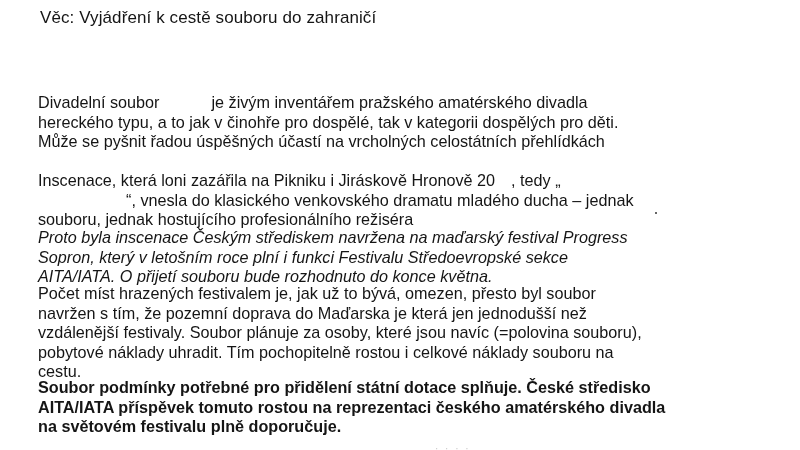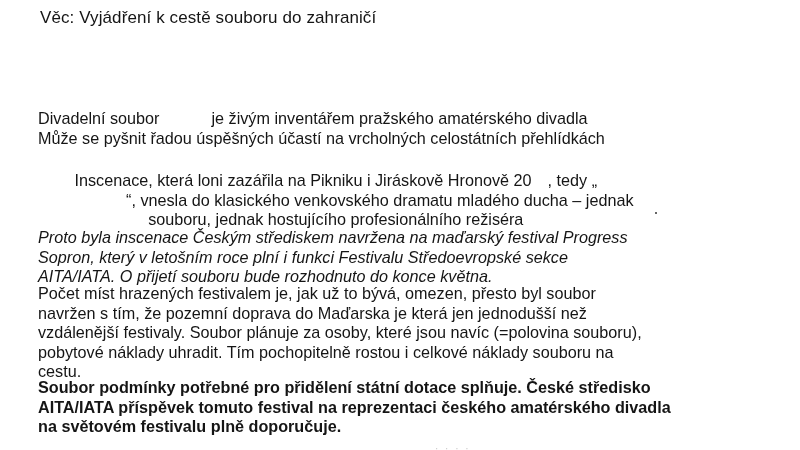--- a/index.html
+++ b/index.html
@@ -62,28 +62,29 @@
       white-space: nowrap;
     }
   </style>
 </head>
 <body>
 
 <div class="page">
 
   <div class="subject">Věc: Vyjádření k cestě souboru do zahraničí</div>
 
-  <div class="para" style="top:93px;margin-top:16px;">
+  <div class="para" style="top:93px;">
     <span class="line">
       <span>Divadelní soubor</span><span class="gap" style="width:52px;"></span><span>je živým inventářem pražského amatérského divadla</span>
     </span>
+    <span class="line">hereckého typu, a to jak v činohře pro dospělé, tak v kategorii dospělých pro děti.</span>
     <span class="line">Může se pyšnit řadou úspěšných účastí na vrcholných celostátních přehlídkách</span>
   </div>
 
-  <div class="para" style="top:171px;text-align:center;">
+  <div class="para" style="top:171px;">
     <span class="line">
       <span>Inscenace, která loni zazářila na Pikniku i Jiráskově Hronově 20</span><span class="gap" style="width:16px;"></span><span>, tedy „</span>
     </span>
     <span class="line">
       <span class="gap" style="width:88px;"></span><span>“, vnesla do klasického venkovského dramatu mladého ducha – jednak</span>
     </span>
     <span class="line">souboru, jednak hostujícího profesionálního režiséra</span>
   </div>
   <div class="dot" style="left:655px; top:212px;"></div>
 
@@ -96,18 +97,18 @@
   <div class="para" style="top:284px;">
     <span class="line">Počet míst hrazených festivalem je, jak už to bývá, omezen, přesto byl soubor</span>
     <span class="line">navržen s tím, že pozemní doprava do Maďarska je která jen jednodušší než</span>
     <span class="line">vzdálenější festivaly. Soubor plánuje za osoby, které jsou navíc (=polovina souboru),</span>
     <span class="line">pobytové náklady uhradit. Tím pochopitelně rostou i celkové náklady souboru na</span>
     <span class="line">cestu.</span>
   </div>
 
   <div class="para" style="top:378px;font-weight:bold;">
     <span class="line">Soubor podmínky potřebné pro přidělení státní dotace splňuje. České středisko</span>
-    <span class="line">AITA/IATA příspěvek tomuto festival na reprezentaci českého amatérského divadla</span>
+    <span class="line">AITA/IATA příspěvek tomuto rostou na reprezentaci českého amatérského divadla</span>
     <span class="line">na světovém festivalu plně doporučuje.</span>
   </div>
 
   <div class="faint-footer">· · ·  ·</div>
 </div>
 
 </body></html>

